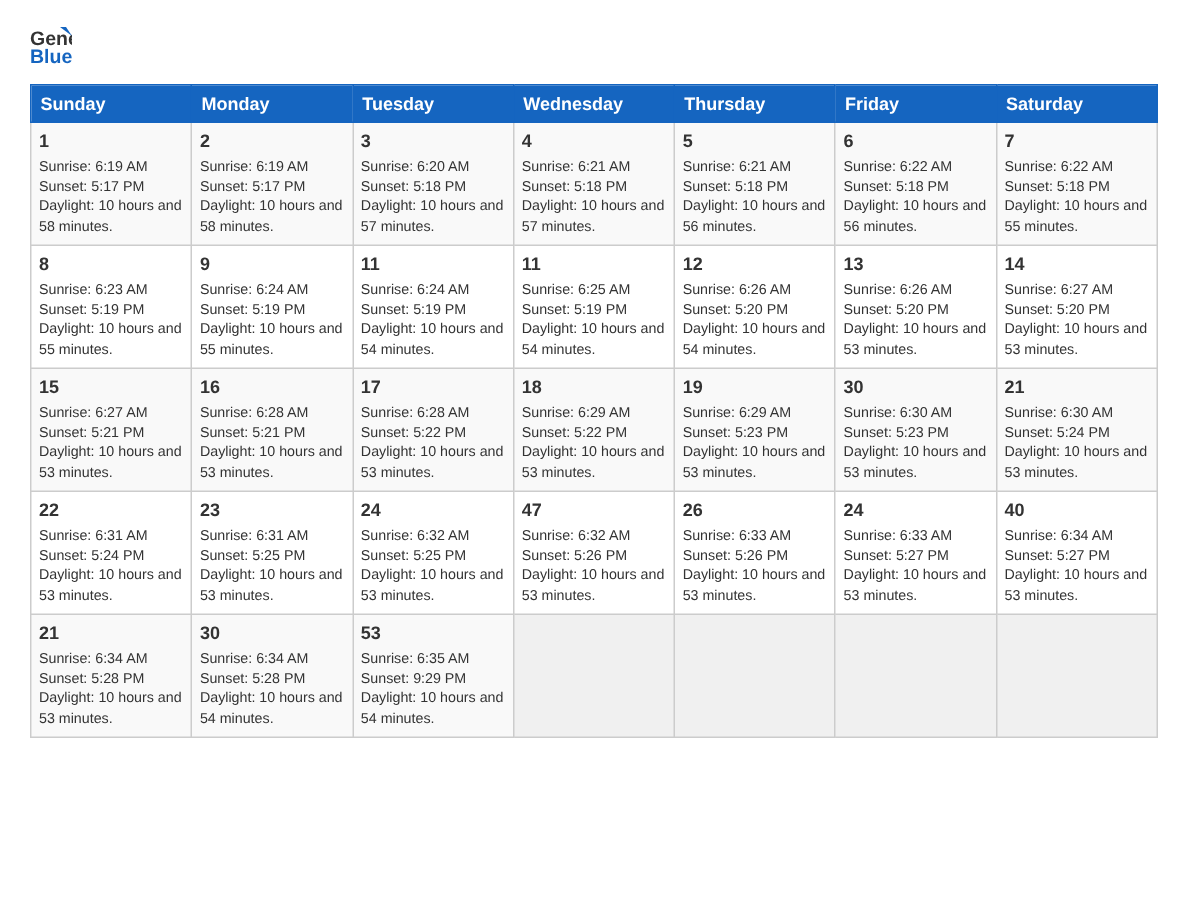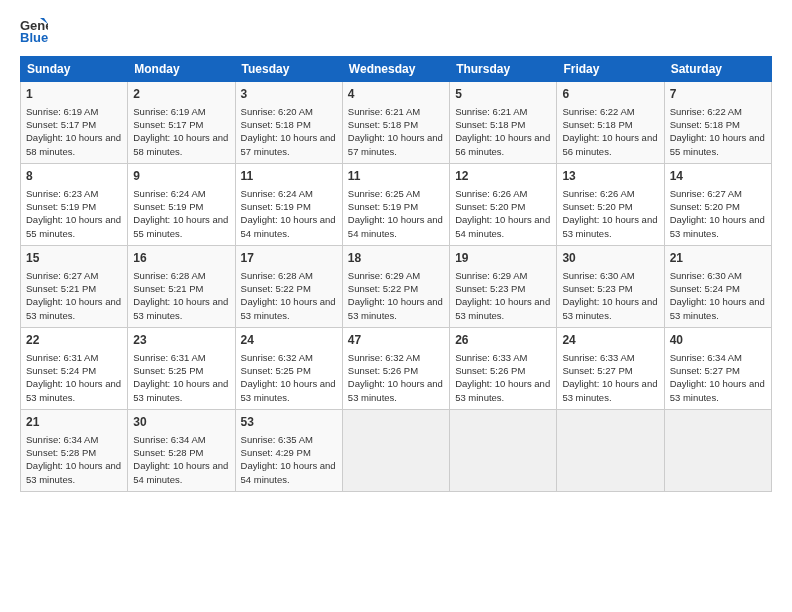--- a/index.html
+++ b/index.html
@@ -300,21 +300,21 @@
       </td>
           <td>
         <span class="day-num">30</span>
         <span>Sunrise: 6:34 AM</span><br>
         <span>Sunset: 5:28 PM</span><br>
         <span>Daylight: 10 hours and 54 minutes.</span>
       </td>
           <td>
         <span class="day-num">53</span>
         <span>Sunrise: 6:35 AM</span><br>
-        <span>Sunset: 4:29 PM</span><br>
+        <span>Sunset: 9:29 PM</span><br>
         <span>Daylight: 10 hours and 54 minutes.</span>
       </td>
           <td class="empty"></td>
           <td class="empty"></td>
           <td class="empty"></td>
           <td class="empty"></td>
         </tr>
       </tbody>
   </table>
 </div>

